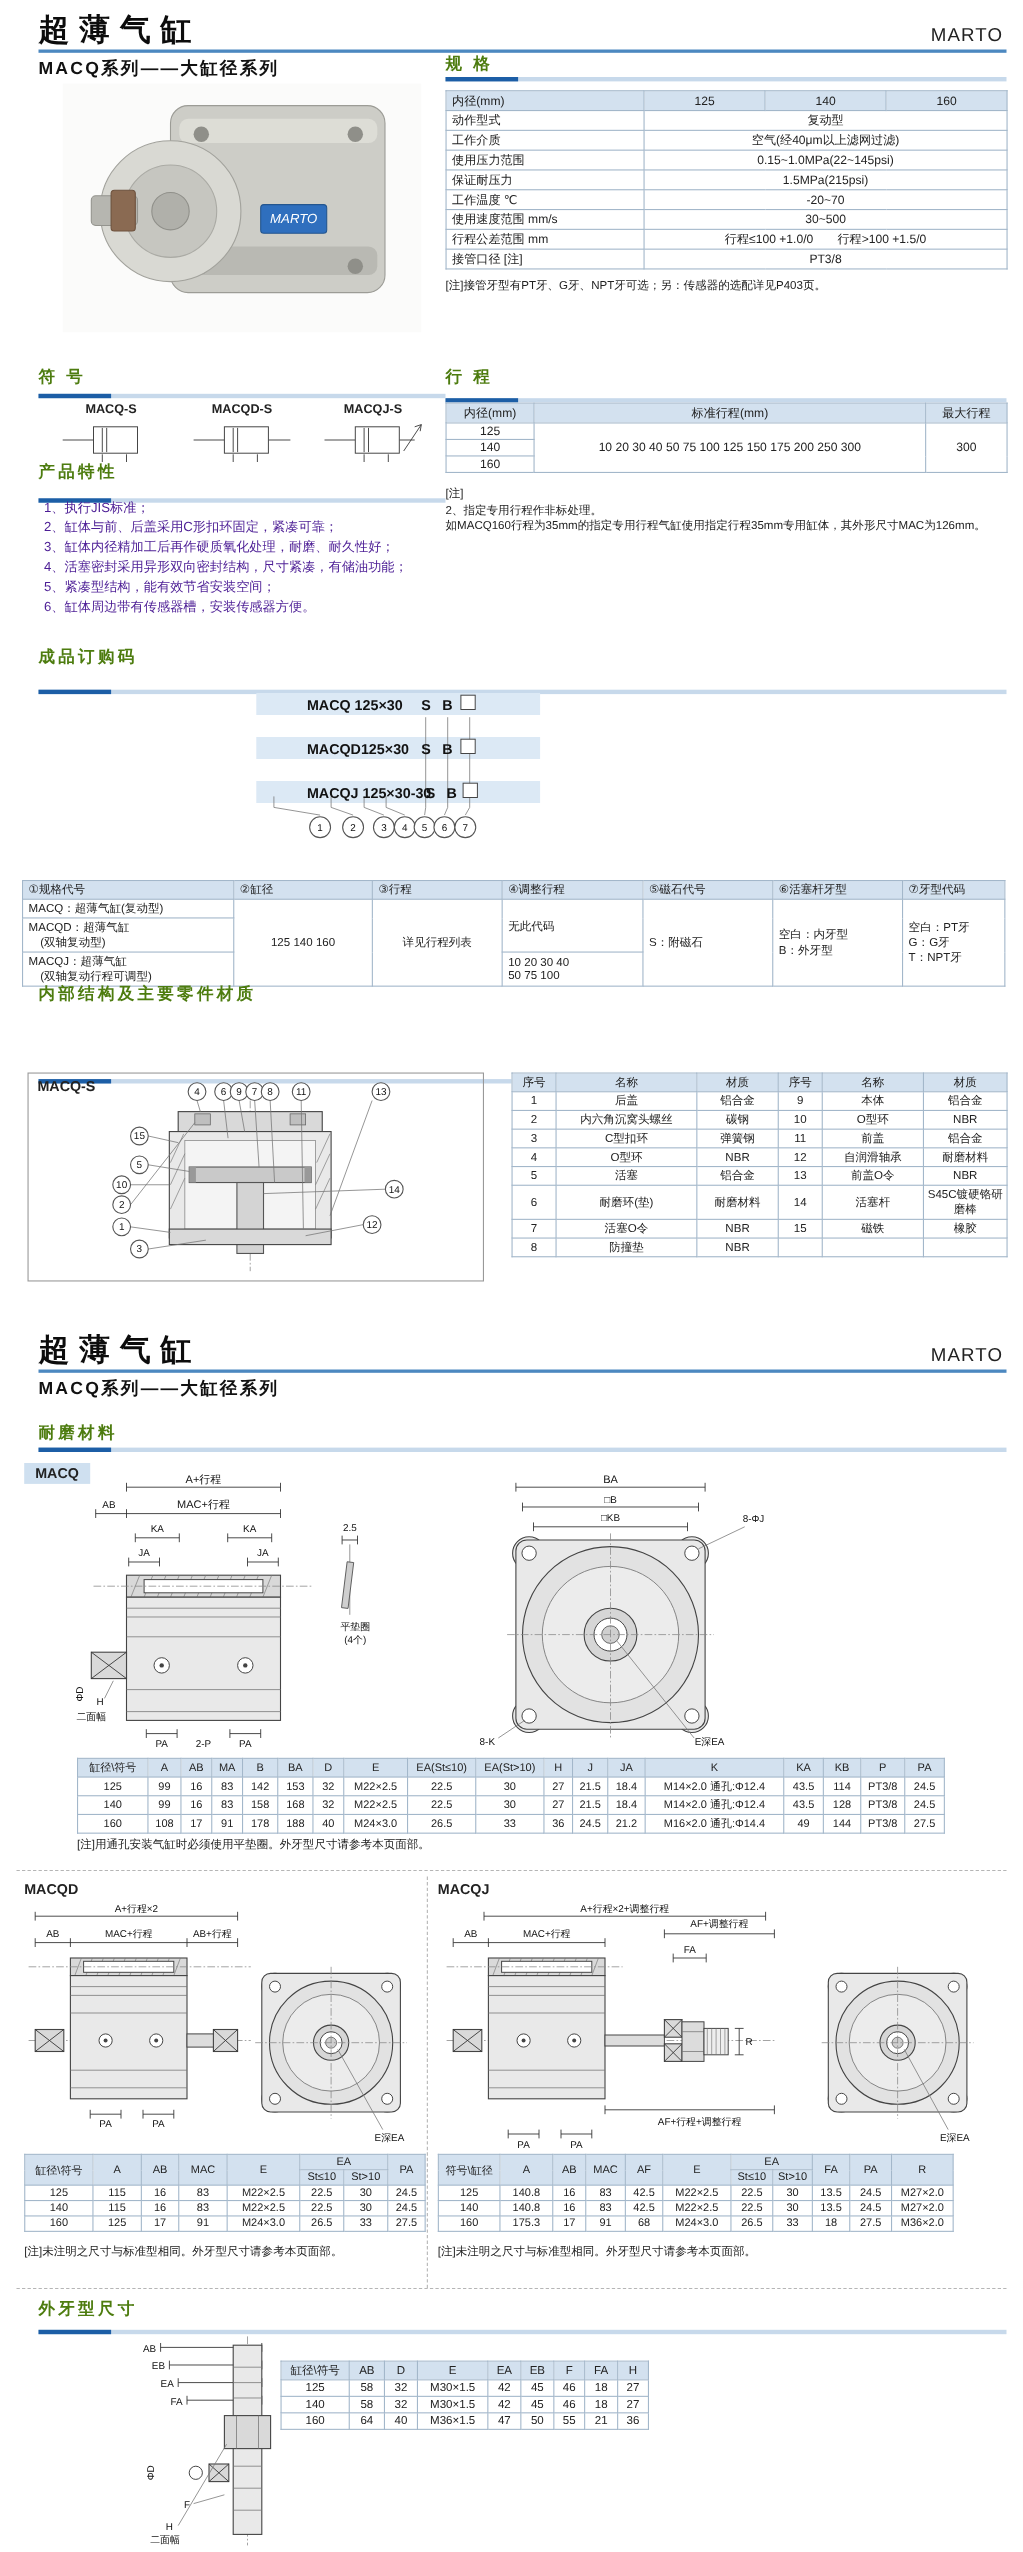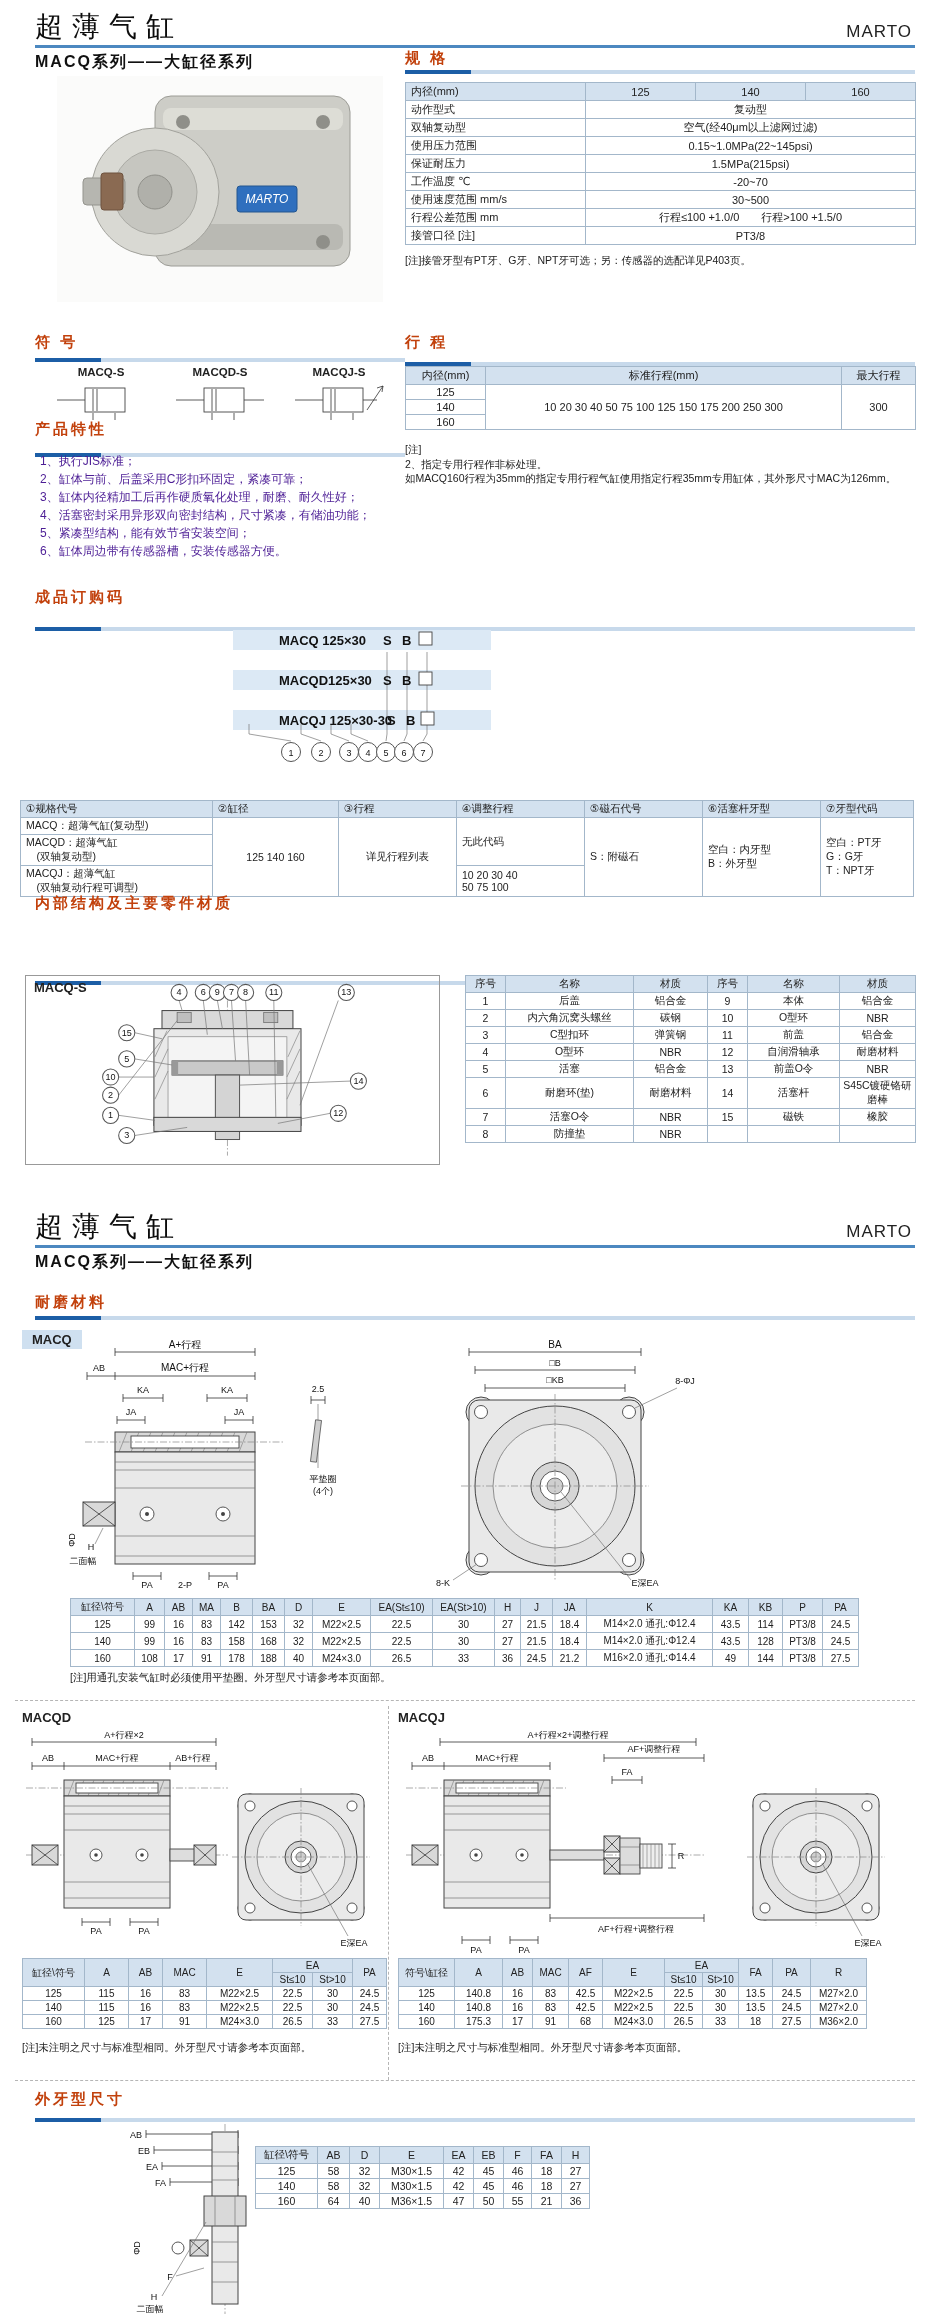--- a/index.html
+++ b/index.html
@@ -1,24 +1,24 @@
 <!DOCTYPE html>
 <html><head>
 <meta charset="utf-8">
 <style>
   *{margin:0;padding:0;box-sizing:border-box}
   html,body{background:#fff}
   body{font-family:"Liberation Sans","DejaVu Sans",sans-serif;color:#222}
   .sheet{position:relative;width:930px;height:2320px;background:#fff;overflow:hidden}
   .abs{position:absolute}
-  .page-title{font-size:28px;font-weight:normal;letter-spacing:9px;color:#0c0c0c}
+  .page-title{font-size:28px;font-weight:bold;letter-spacing:9px;color:#0c0c0c}
   .brand{font-size:17px;letter-spacing:1px;color:#222;font-weight:500}
   .top-rule{height:3px;background:#4c88c0}
   .subtitle{font-size:16px;font-weight:bold;letter-spacing:2px;color:#111}
-  .sec-title{font-size:15px;font-weight:bold;letter-spacing:3px;color:#c2410c}
+  .sec-title{font-size:15px;font-weight:bold;letter-spacing:3px;color:#4d7c0f}
   .sec-rule{height:4px;background:#c7d9eb;position:relative}
   .sec-rule i{position:absolute;left:0;top:0;bottom:0;width:66px;background:#1c5ea6}
   table{border-collapse:collapse;table-layout:fixed;font-size:11px;color:#222;background:#fff}
   th,td{border:1px solid #a3b7ca;padding:1px 3px;text-align:center;vertical-align:middle;white-space:pre-line;overflow:hidden;font-weight:normal}
   thead th{background:#d3e1ef}
   .lt{text-align:left;padding-left:5px}
   .note{font-size:10.5px;color:#222;line-height:14px}
   .features div{font-size:12px;line-height:18px;color:#4c1d95}
   .stroke-notes div{font-size:10.5px;line-height:14.5px;white-space:pre-line}
   .sym-name{font-size:11.5px;font-weight:bold;text-align:center;margin-bottom:2px}
@@ -95,21 +95,21 @@
             <th>140</th>
             <th>160</th>
           </tr>
         </thead>
         <tbody>
           <tr>
             <td class="lt">动作型式</td>
             <td colspan="3">复动型</td>
           </tr>
           <tr>
-            <td class="lt">双轴复动型</td>
+            <td class="lt">工作介质</td>
             <td colspan="3">空气(经40μm以上滤网过滤)</td>
           </tr>
           <tr>
             <td class="lt">使用压力范围</td>
             <td colspan="3">0.15~1.0MPa(22~145psi)</td>
           </tr>
           <tr>
             <td class="lt">保证耐压力</td>
             <td colspan="3">1.5MPa(215psi)</td>
           </tr>

